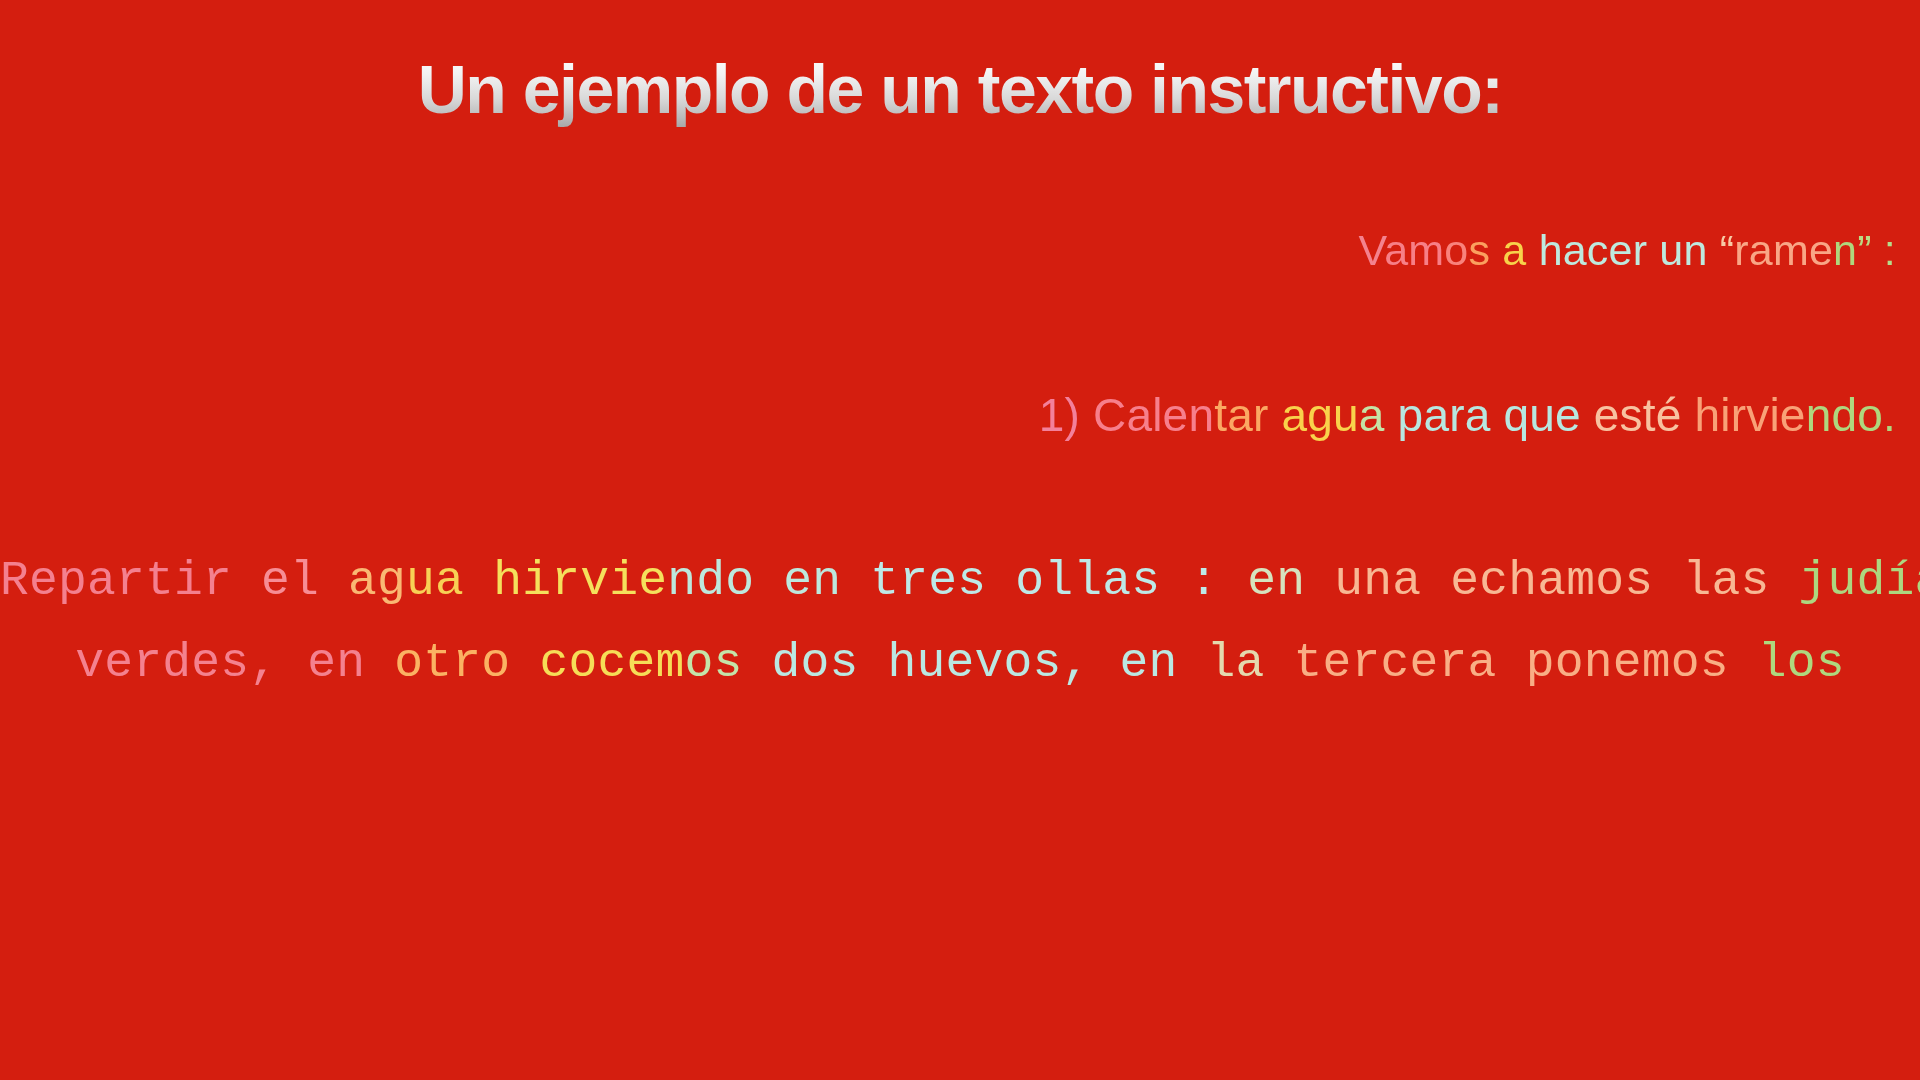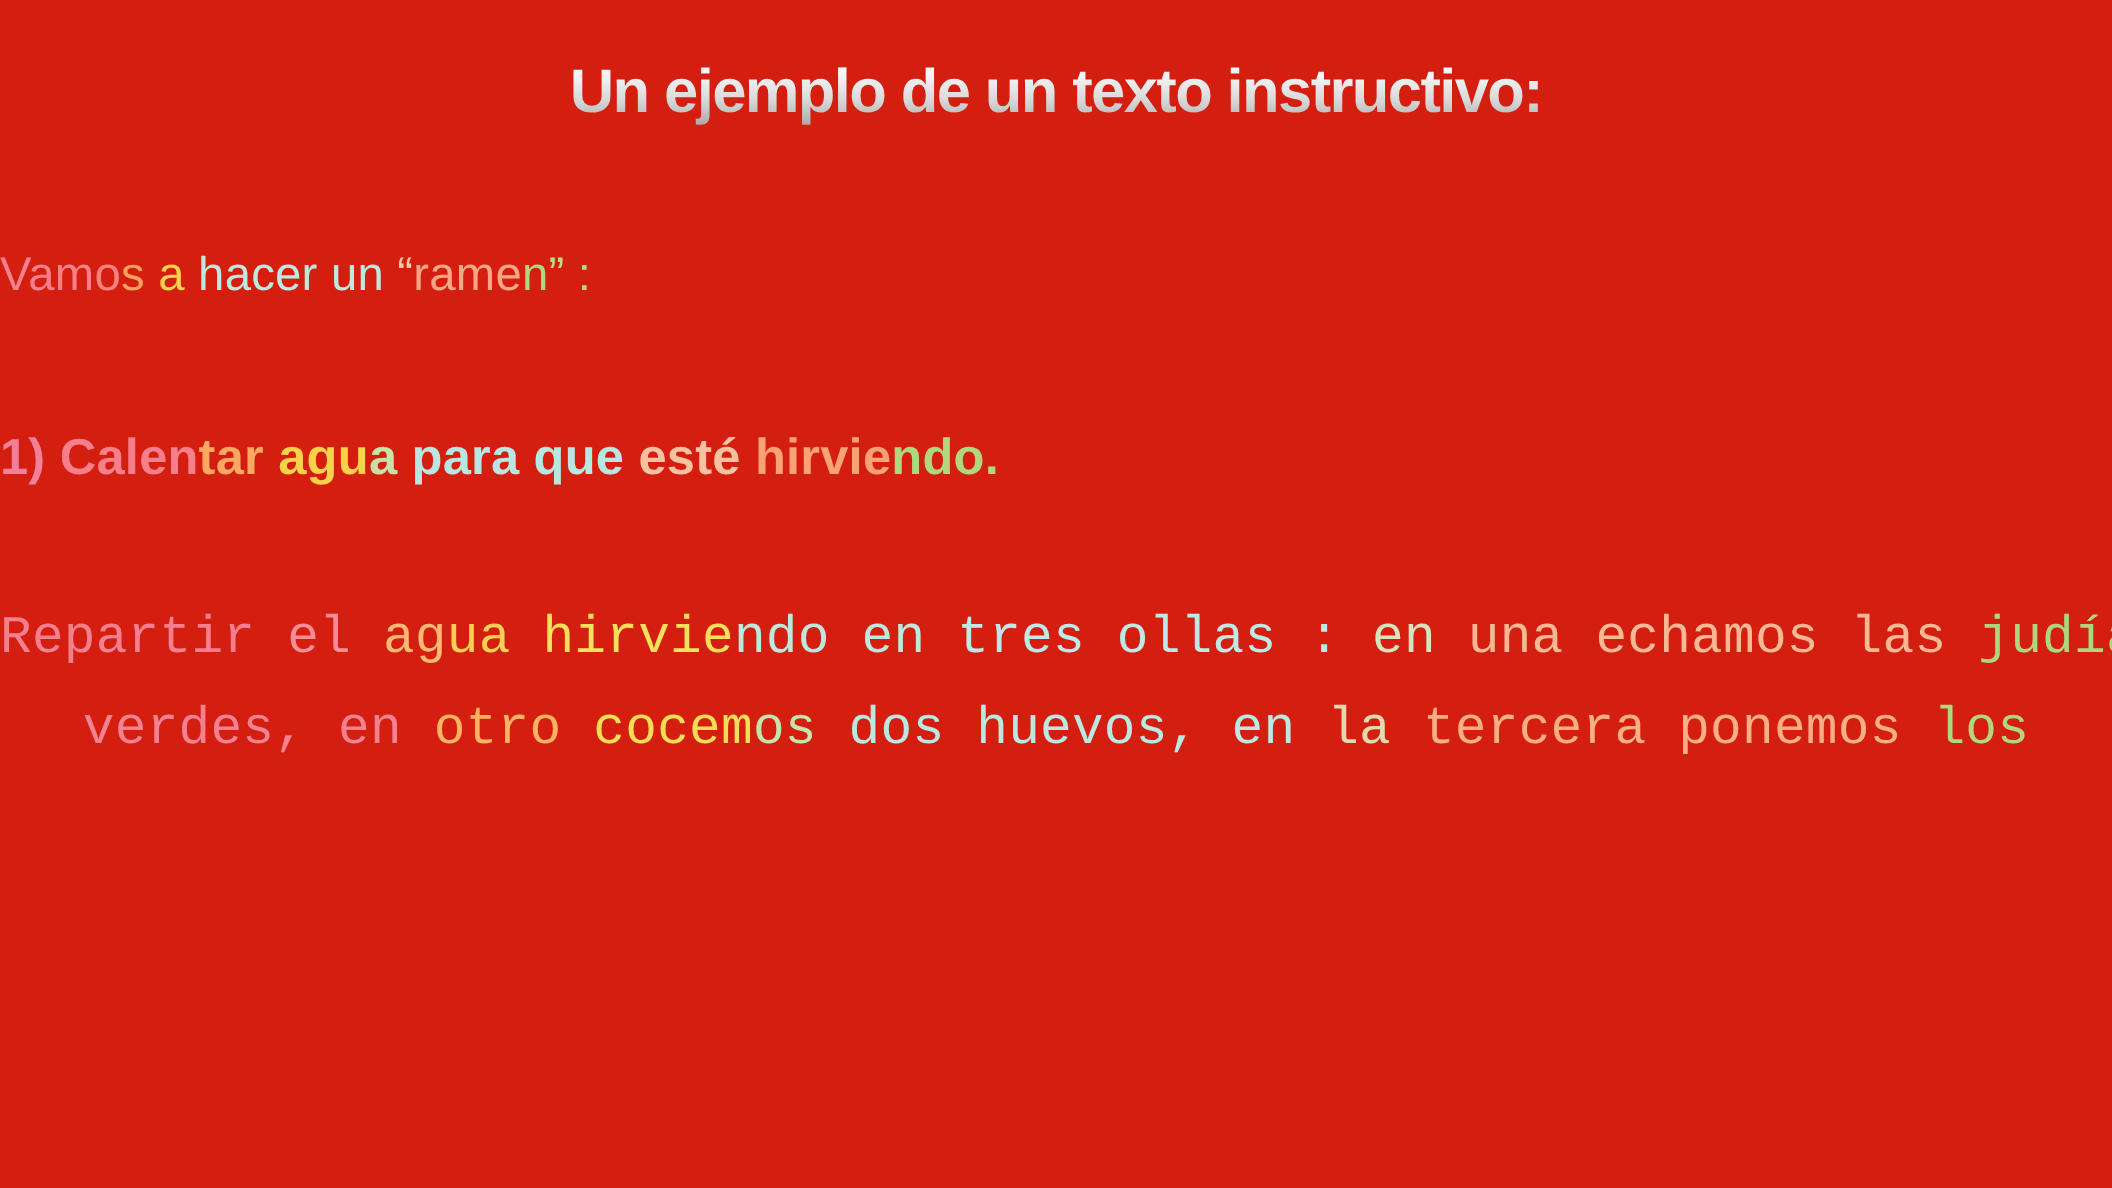--- a/index.html
+++ b/index.html
@@ -22,52 +22,51 @@
     background: #D41E0F;
   }
 
   
   #title {
     position: absolute;
     top: 52px;
     left: 0;
     width: 1920px;
     text-align: center;
-    font-size: 56px;
+    font-size: 68px;
     font-weight: bold;
     letter-spacing: -1.5px;
     line-height: 1.1;
     background-image: linear-gradient(to bottom, #ffffff 0%, #f2f2f2 30%, #d9d9d9 62%, #b9b9b9 88%, #a8a8a8 100%);
     -webkit-background-clip: text;
     background-clip: text;
     color: transparent;
     -webkit-text-fill-color: transparent;
     white-space: nowrap;
   }
 
   
   .line {
     position: absolute;
     width: 1896px;
-    text-align: left;
+    text-align: right;
     white-space: nowrap;
     font-weight: 400;
   }
 
   #line-vamos {
     top: 226px;
     font-size: 43px;
     letter-spacing: 0.2px;
   }
 
   #line-paso1 {
     top: 388px;
     font-size: 46px;
     letter-spacing: 0.2px;
-    font-weight: bold;
   }
 
   #para-block {
     position: absolute;
     top: 540px;
     left: 0;
     width: 1920px;
     text-align: center;
     font-size: 48px;
     line-height: 82px;

